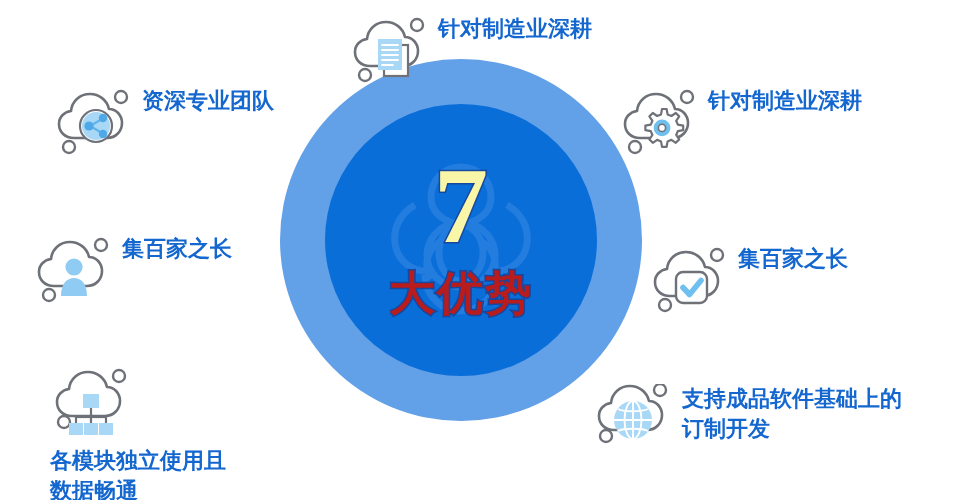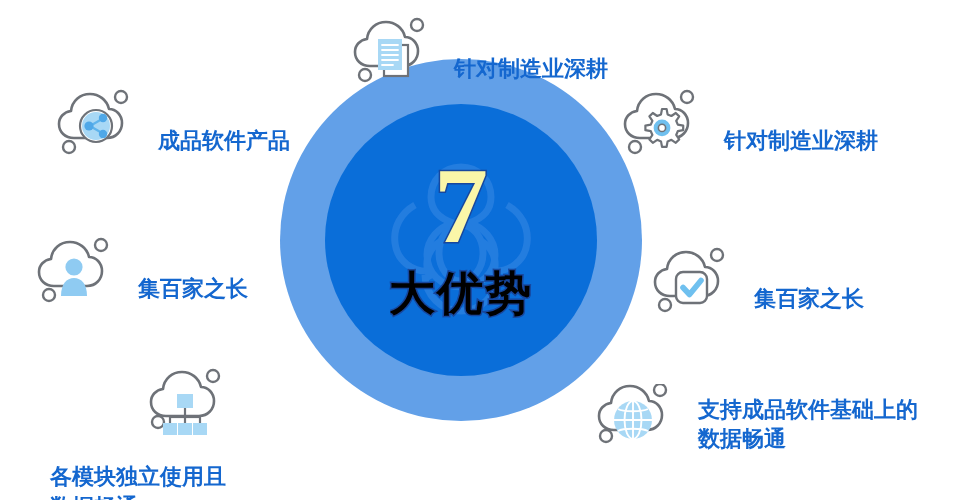--- a/index.html
+++ b/index.html
@@ -73,33 +73,33 @@
     color: #FAF6A8;
     -webkit-text-stroke: 3px #17479E;
     paint-order: stroke fill;
     letter-spacing: 0;
     margin-bottom: 2px;
   }
   .big-label {
     font-family: "DejaVu Sans", "Liberation Sans", sans-serif;
     font-size: 46px;
     font-weight: bold;
-    color: #000000;
+    color: #b91c1c;
     -webkit-text-stroke: 3px #17479E;
     paint-order: stroke fill;
     letter-spacing: 2px;
     margin-top: 4px;
   }
 
   
   .feature {
     position: absolute;
     display: flex;
-    align-items: flex-end;
-    gap: 24px;
+    align-items: flex-start;
+    gap: 8px;
   }
   .feature-icon {
     flex: 0 0 auto;
     width: 82px;
     height: 70px;
   }
   .feature-label {
     font-family: "DejaVu Sans", "Liberation Sans", sans-serif;
     font-size: 22px;
     font-weight: bold;
@@ -171,21 +171,21 @@
         <circle cx="44" cy="40" r="14" fill="#A8D8F5"></circle>
         <g stroke="#5FB4EC" stroke-width="2.2">
           <line x1="38" y1="40" x2="50" y2="33"></line>
           <line x1="38" y1="40" x2="50" y2="47"></line>
         </g>
         <circle cx="37" cy="40" r="4.6" fill="#4FA8E8"></circle>
         <circle cx="51" cy="32" r="4.2" fill="#4FA8E8"></circle>
         <circle cx="51" cy="48" r="4.2" fill="#4FA8E8"></circle>
       </svg>
     </span>
-    <span class="feature-label">成品软件产品</span>
+    <span class="feature-label">资深专业团队</span>
   </div>
 
   <div class="feature" id="f-topright">
     <span class="feature-icon">
       <svg viewBox="0 0 82 70" width="82" height="70" fill="none">
         <path d="M22 52 C13 52 7 46 7 38 C7 31 12 26 19 25 C20 15 28 8 38 8 C47 8 55 14 57 23 C64 23 70 29 70 37 C70 45 64 52 55 52 Z" stroke="#6E7278" stroke-width="2.6" stroke-linejoin="round"></path>
         <circle cx="69" cy="11" r="6" stroke="#6E7278" stroke-width="2.4"></circle>
         <circle cx="17" cy="61" r="6" stroke="#6E7278" stroke-width="2.4"></circle>
         <g transform="translate(44,40)">
           <path d="M-5 -18 L5 -18 L5.5 -13.5 L11 -11 L15 -14 L21 -8 L18 -4 L20 2 L25 2.5 L25 11 L20 11.5 L18 17 L21 21 L15 27 L11 24 L5.5 26 L5 31 L-5 31" fill="none" stroke="none"></path>
@@ -257,16 +257,16 @@
         <g stroke="#ffffff" stroke-width="1.9" fill="none">
           <ellipse cx="41" cy="36" rx="8.5" ry="19"></ellipse>
           <line x1="22" y1="36" x2="60" y2="36"></line>
           <line x1="41" y1="17" x2="41" y2="55"></line>
           <path d="M26 25 C31 28 50 28 56 25"></path>
           <path d="M26 47 C31 44 50 44 56 47"></path>
         </g>
       </svg>
     </span>
     <span class="feature-label">支持成品软件基础上的
-数据畅通</span>
+订制开发</span>
   </div>
 
 </div>
 
 </body></html>

